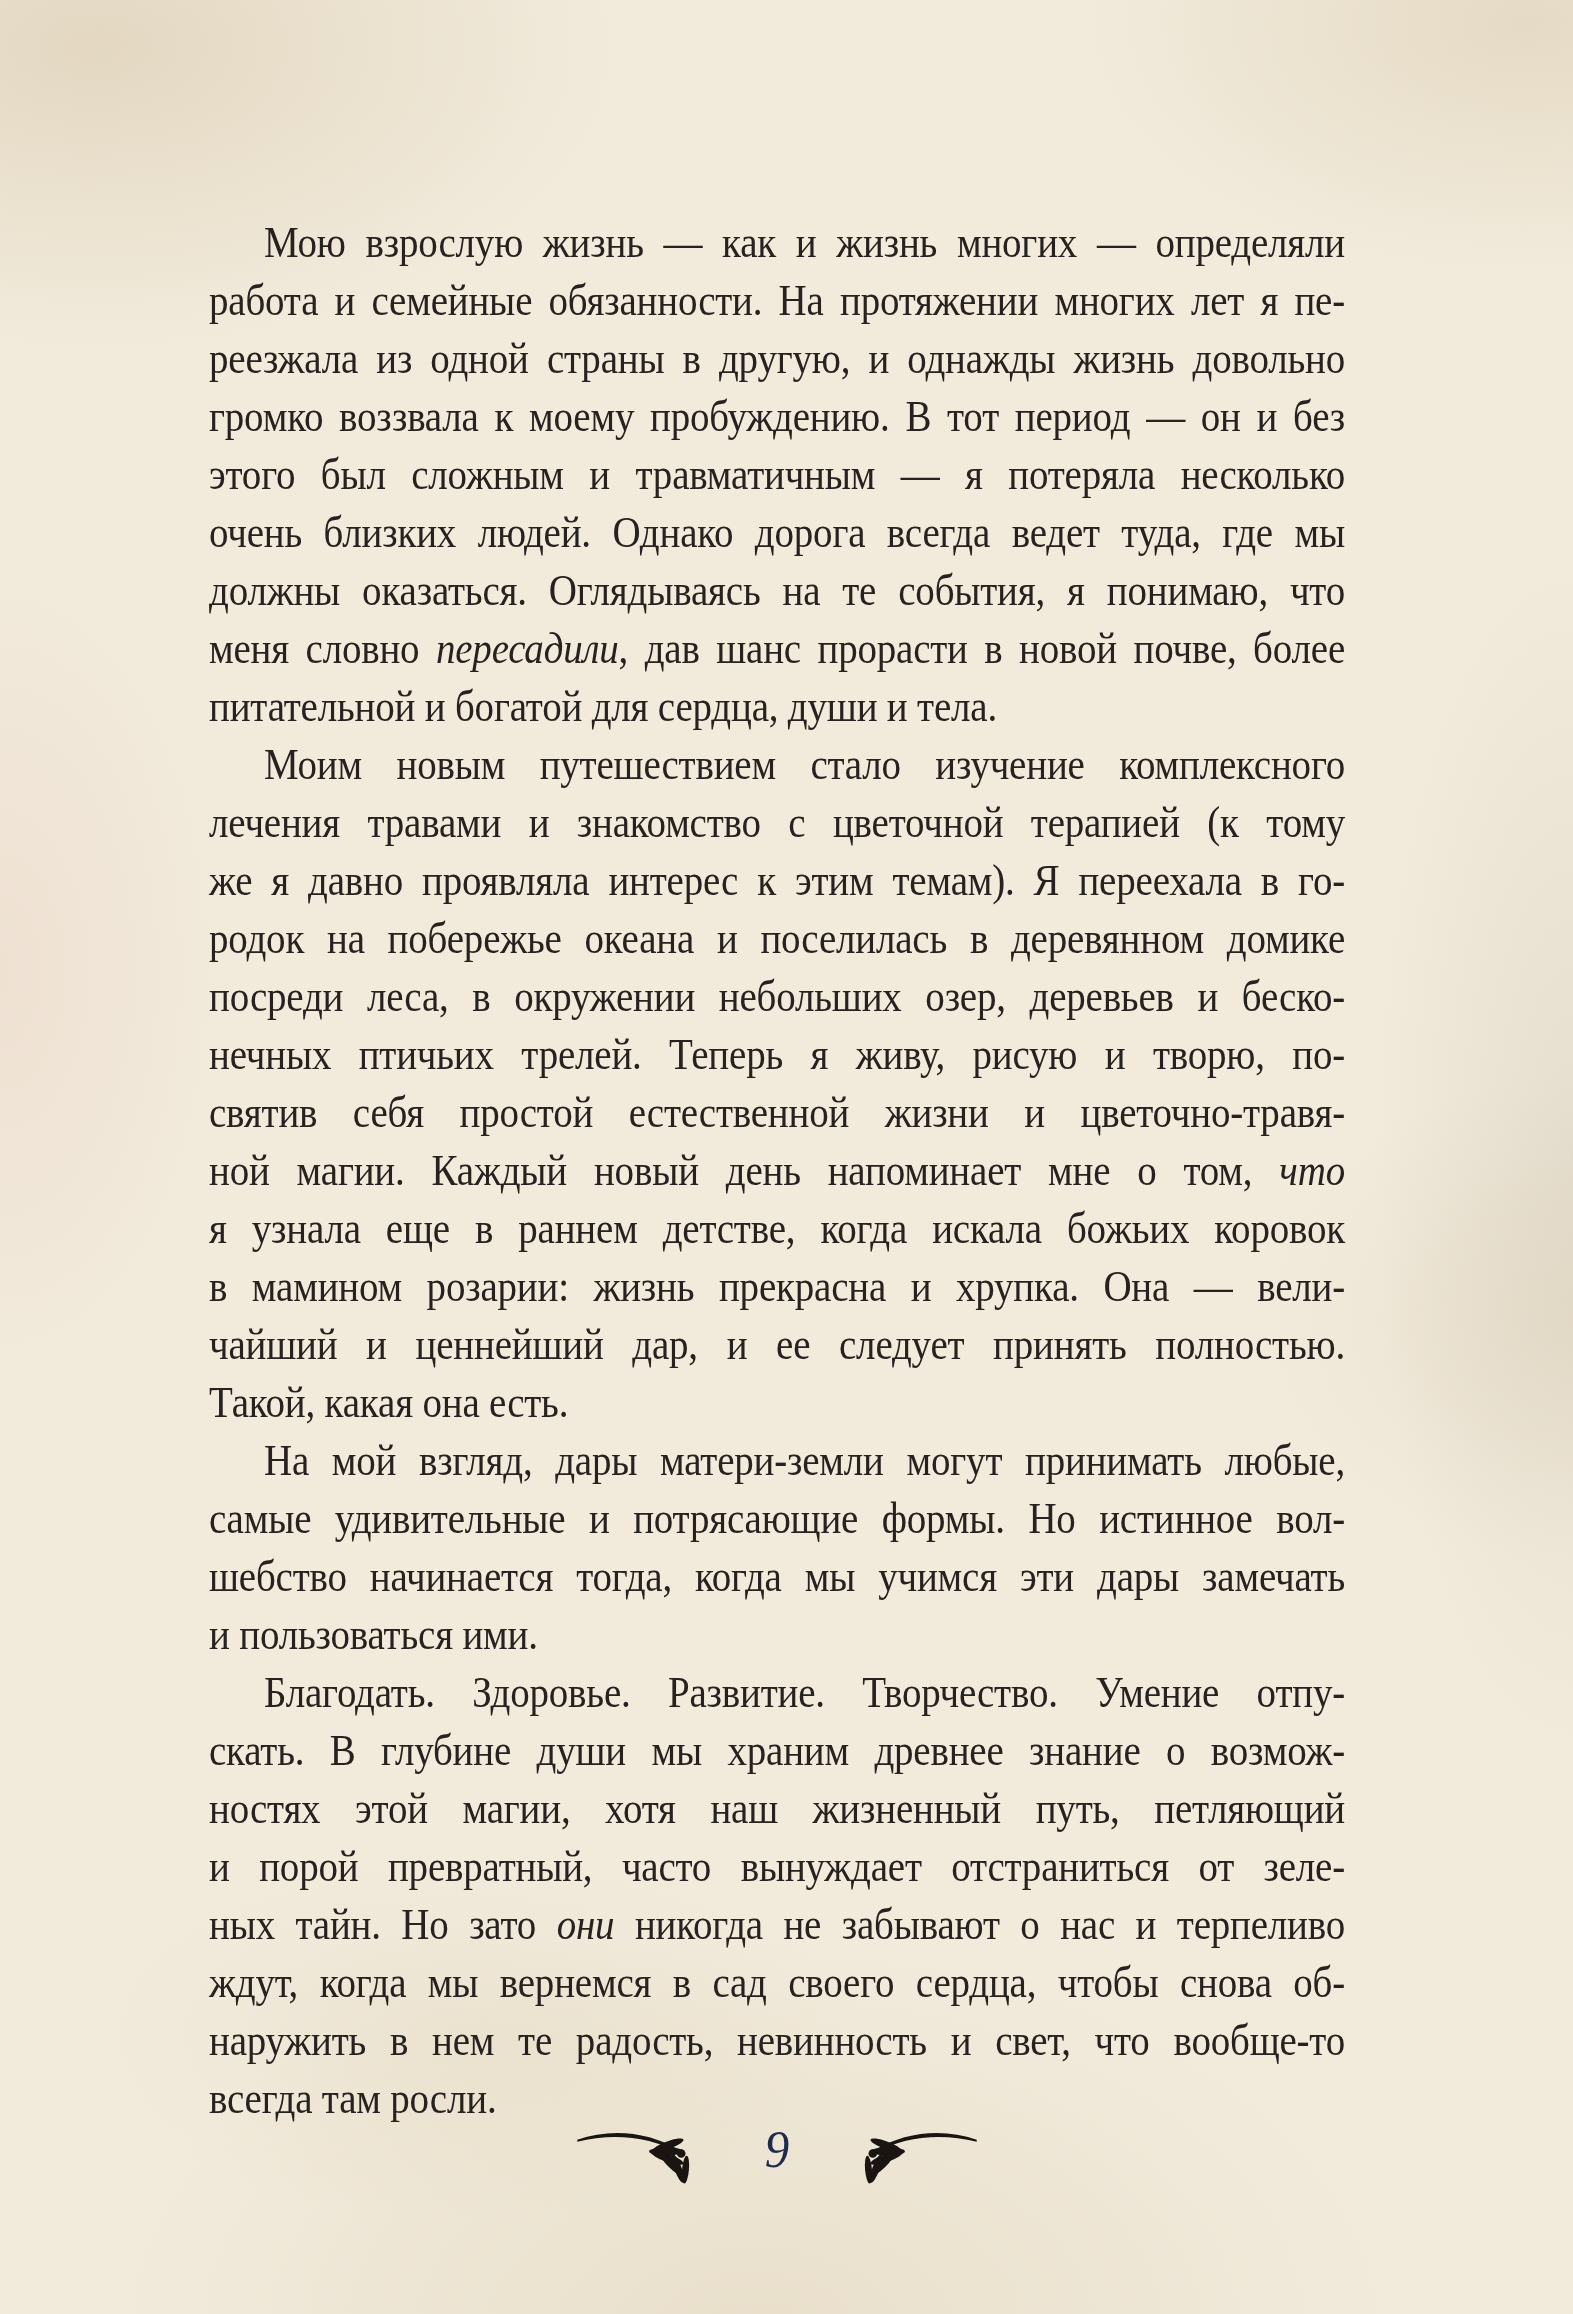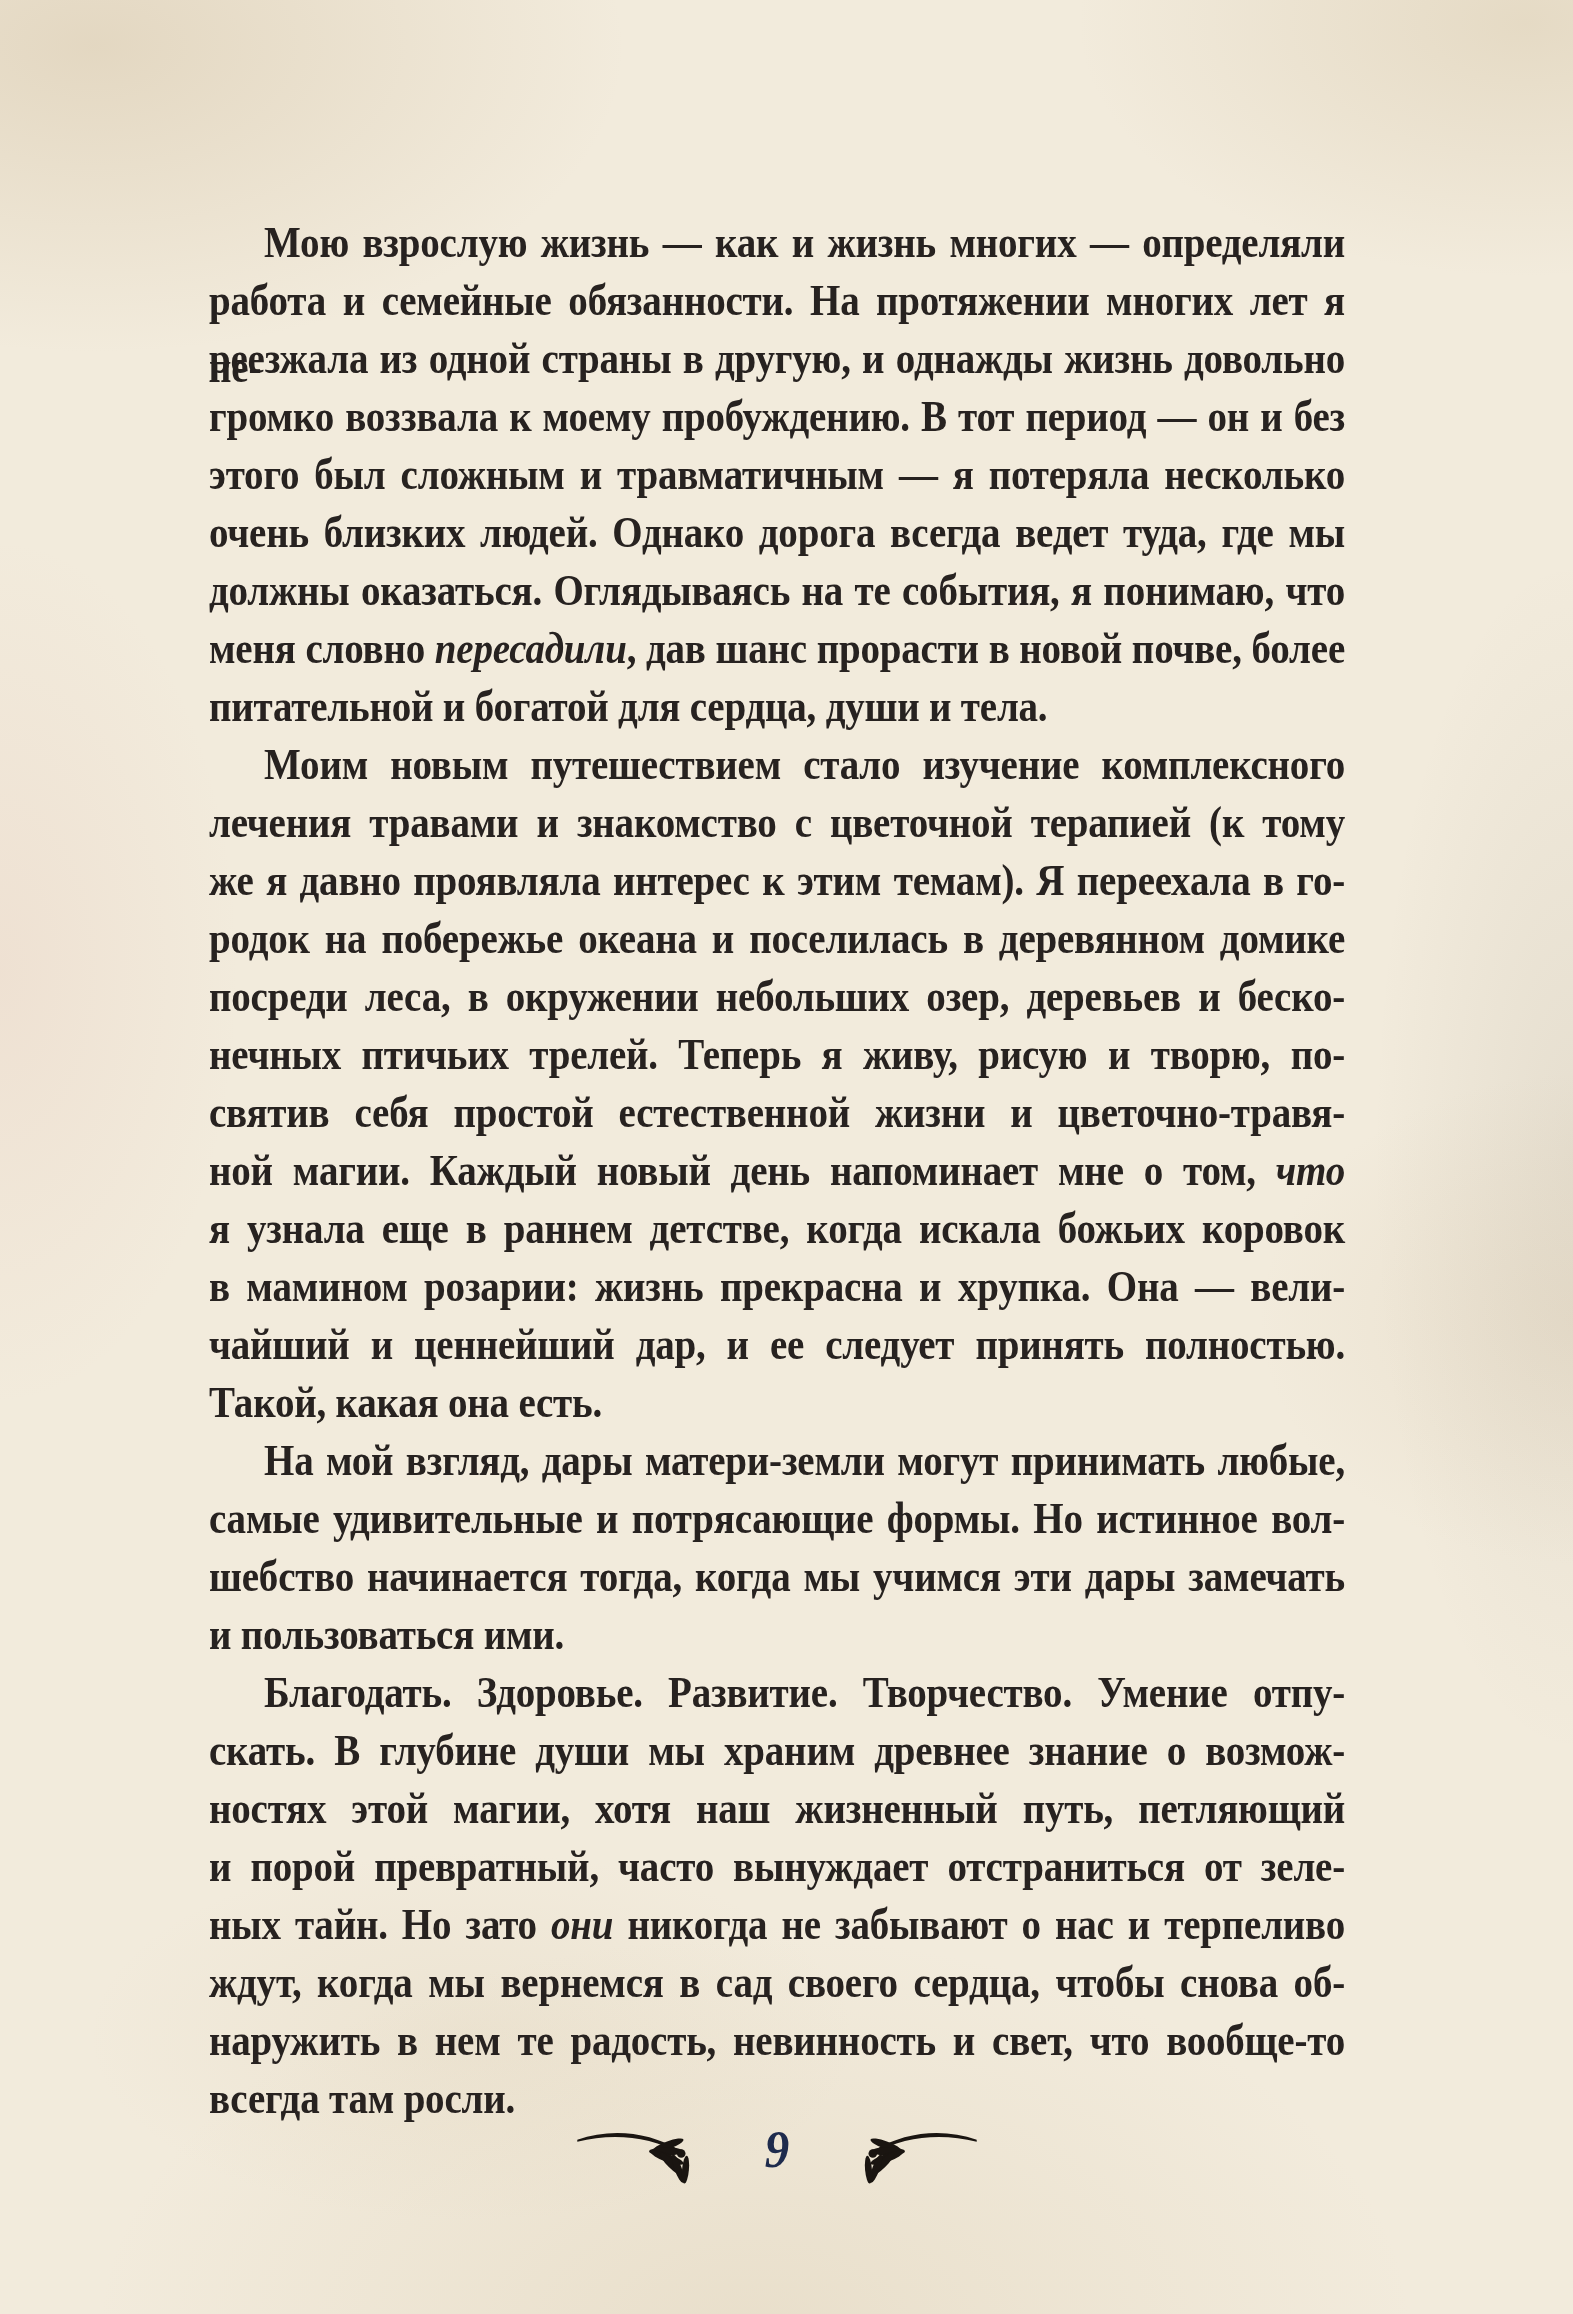--- a/index.html
+++ b/index.html
@@ -11,21 +11,20 @@
     font-family:"Liberation Serif", serif;
     background:
       radial-gradient(856px 495px at 6% 2%,  rgba(193,170,132,.30), transparent 62%),
       radial-gradient(723px 409px at 97% 1%, rgba(199,179,142,.30), transparent 62%),
       radial-gradient(999px 609px at 48% 101%, rgba(203,184,148,.24), transparent 66%),
       radial-gradient(399px 723px at 0% 42%,  rgba(216,162,150,.14), transparent 60%),
       radial-gradient(533px 399px at 101% 57%, rgba(197,176,145,.20), transparent 62%),
       radial-gradient(285px 856px at 100% 50%, rgba(120,110,95,.10), transparent 70%),
       radial-gradient(590px 285px at 30% 88%, rgba(205,186,152,.16), transparent 65%),
       #f2ebdc;
-    font-weight: bold;
   }
   .text-block{
     position:absolute;left:209px;top:213px;width:1136px;
   }
   .line{
     box-sizing:border-box;
     width:100%;
     height:58px;
     line-height:58px;
     font-size:39px;

